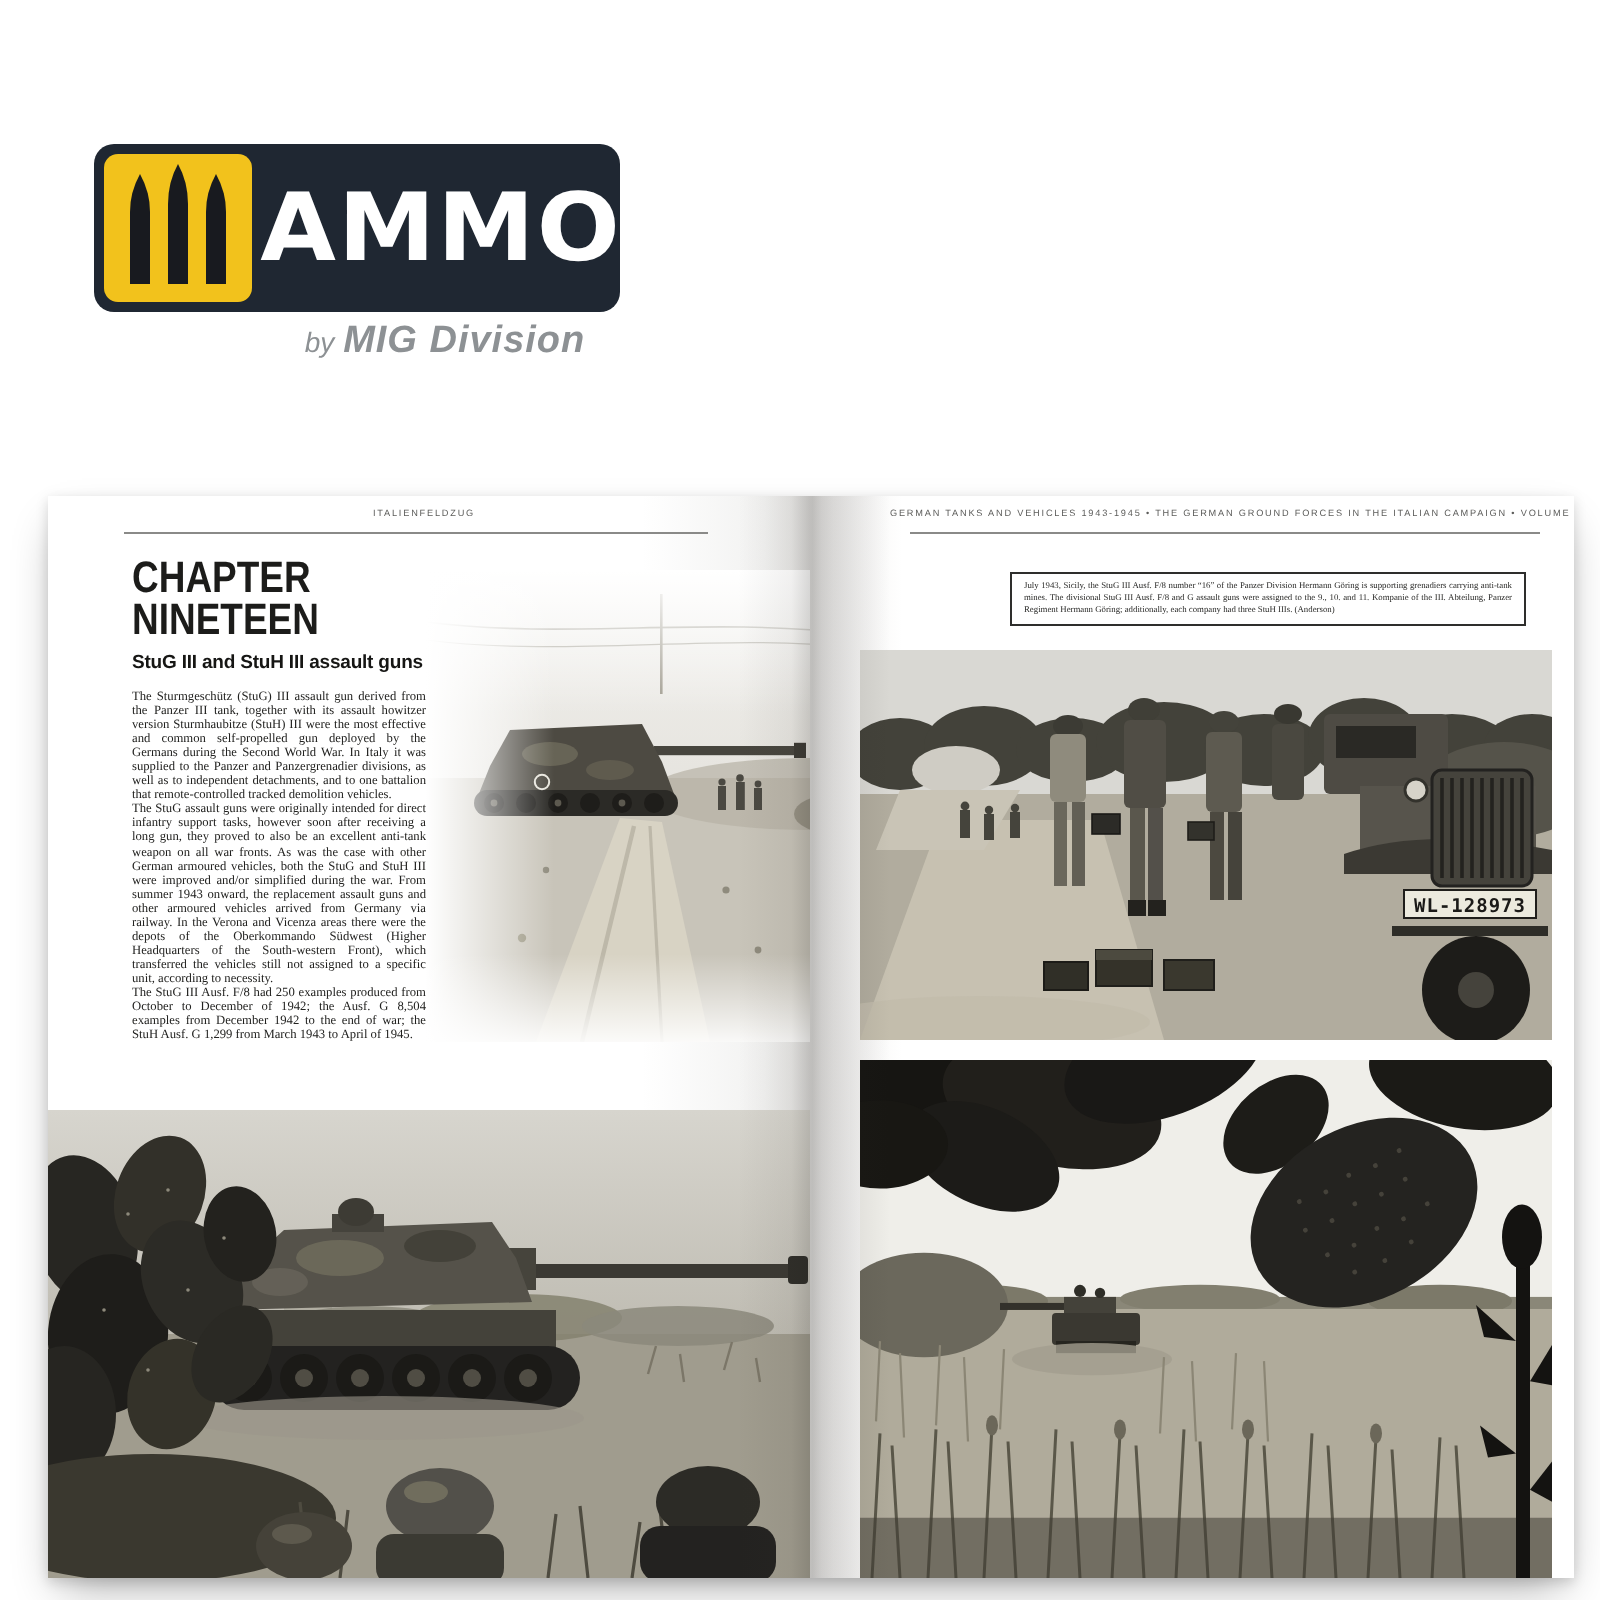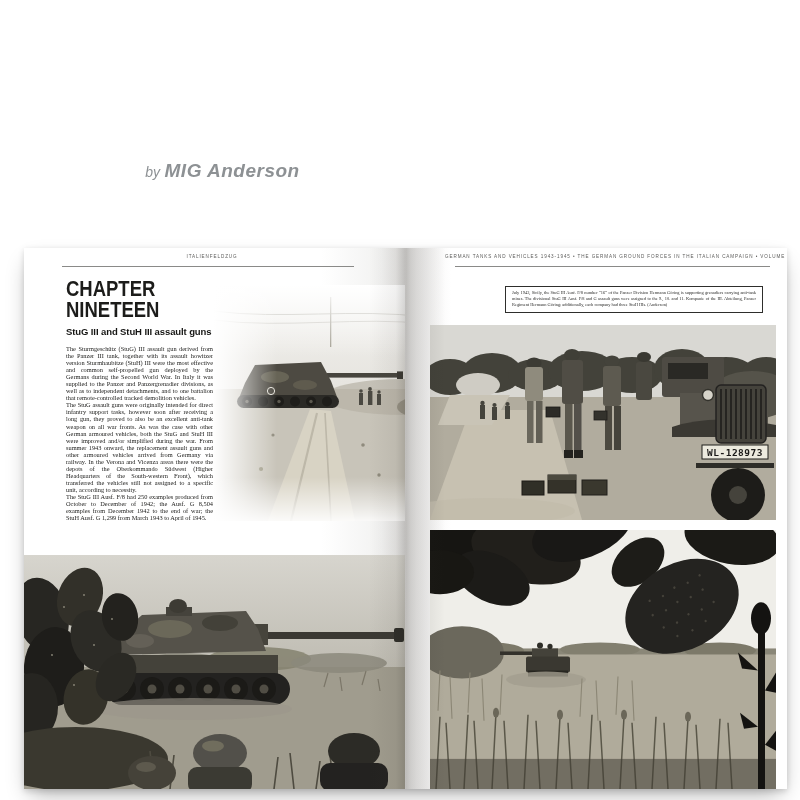--- a/index.html
+++ b/index.html
@@ -62,23 +62,33 @@
   .photo-a { left:189px; top:37px;  width:214px; height:236px; }
   .photo-b { left:25px;  top:77px;  width:346px; height:195px; }
   .photo-c { left:0;     top:307px; width:381px; height:234px; }
   .photo-d { left:25px;  top:282px; width:346px; height:259px; }
 </style>
 </head>
 <body>
 
 <div class="canvas">
 
+  <div class="logo-box">
+    <div class="logo-sq">
+      <svg width="64" height="64" viewBox="0 0 64 64">
+        <path d="M8,60 L8,24 Q8,14 13,5 Q18,14 18,24 L18,60 Z" fill="#181a1f"></path>
+        <path d="M27,60 L27,20 Q27,9 32,0 Q37,9 37,20 L37,60 Z" fill="#181a1f"></path>
+        <path d="M46,60 L46,24 Q46,14 51,5 Q56,14 56,24 L56,60 Z" fill="#181a1f"></path>
+      </svg>
+    </div>
+    <div class="logo-word">AMMO</div>
+  </div>
   <div class="tagline">
     <span class="by">by</span>
-    <span class="name">MIG Anderson</span>
+    <span class="name">MIG Division</span>
   </div>
 
   <div class="spread">
 
     <div class="page page-left">
       <div class="running-header rh-left">ITALIENFELDZUG</div>
       <div class="rule rule-left"></div>
 
       <div class="chapter-title">
         <div>CHAPTER</div>

